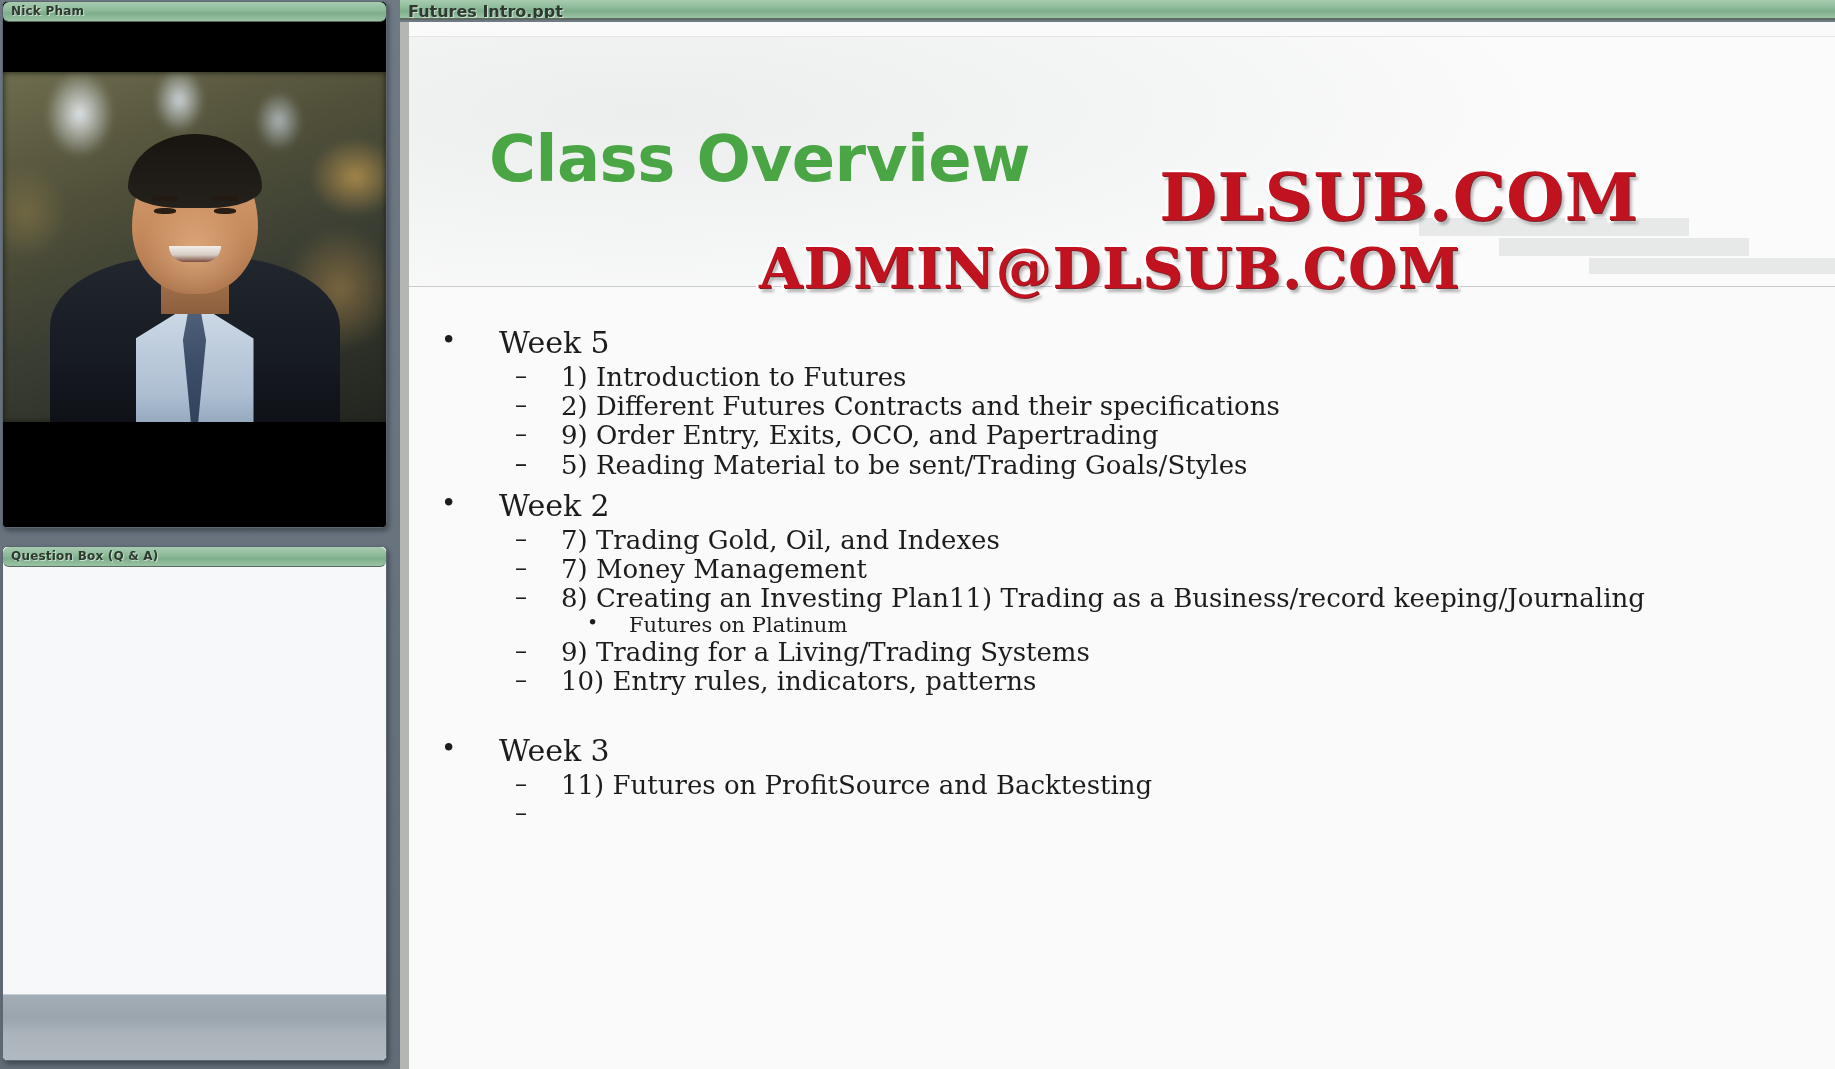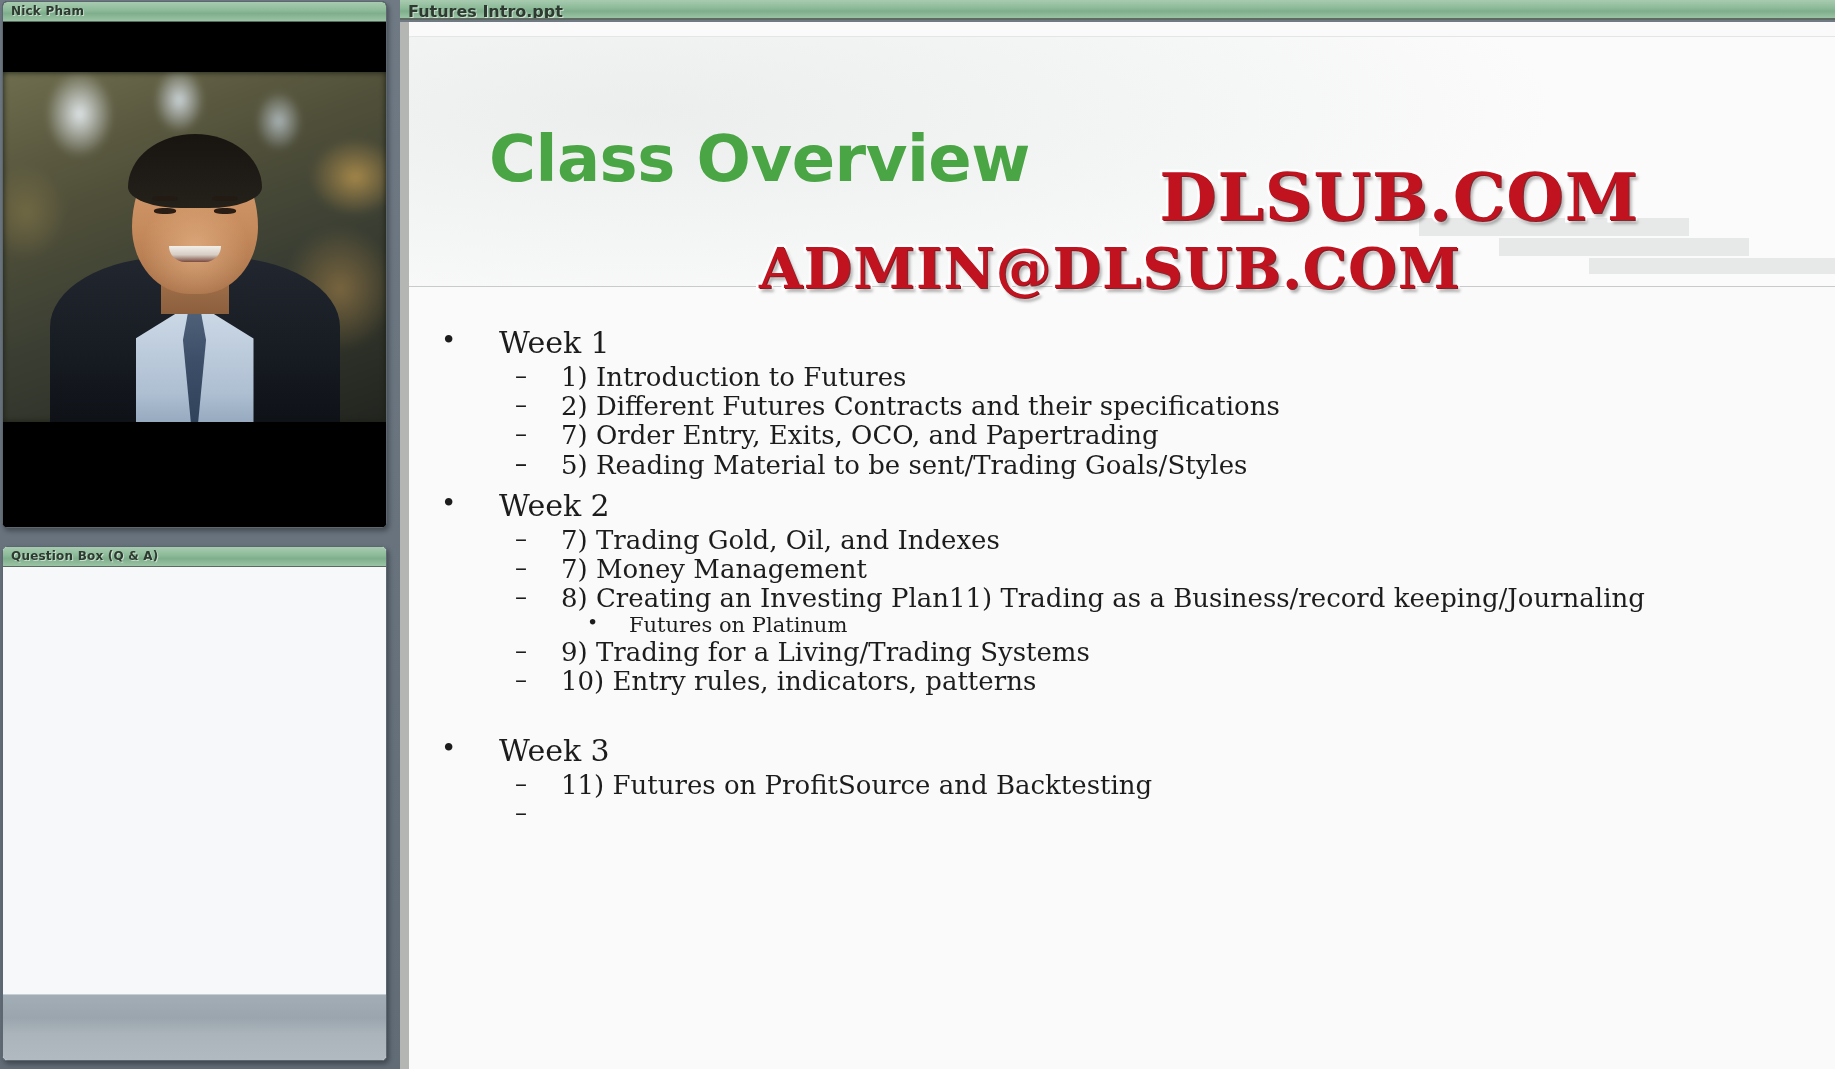--- a/index.html
+++ b/index.html
@@ -40,20 +40,21 @@
     overflow: hidden;
   }
   .panel-titlebar {
     position: relative;
     height: 20px;
     background: linear-gradient(180deg, #a8cbb0 0%, #8cba98 45%, #7fae8c 60%, #9ac4a5 100%);
     border-bottom: 1px solid #5b6a60;
     border-top-left-radius: 4px;
     border-top-right-radius: 4px;
     overflow: hidden;
+    border-radius: 6px;
   }
   .panel-titlebar .tb-label {
     position: absolute;
     left: 8px; top: 2px;
     font-size: 12px;
     font-weight: bold;
     color: #2d3a30;
     text-shadow: 1px 1px 0 rgba(255,255,255,.55);
     letter-spacing: .2px;
     white-space: nowrap;
@@ -417,33 +418,33 @@
 
         <div id="watermark">
           <div class="wm-line one">DLSUB.COM</div>
           <div class="wm-line two">ADMIN@DLSUB.COM</div>
         </div>
 
         <div id="slide-body">
 
           <div class="lvl1">
             <span class="bullet">•</span>
-            <span>Week 1</span>
+            <span>Week 5</span>
           </div>
           <div class="lvl2">
             <span class="dash">–</span>
             <span>1) Introduction to Futures</span>
           </div>
           <div class="lvl2">
             <span class="dash">–</span>
             <span>2) Different Futures Contracts and their specifications</span>
           </div>
           <div class="lvl2">
             <span class="dash">–</span>
-            <span>7) Order Entry, Exits, OCO, and Papertrading</span>
+            <span>9) Order Entry, Exits, OCO, and Papertrading</span>
           </div>
           <div class="lvl2">
             <span class="dash">–</span>
           </div>
           <div class="lvl2">
             <span class="dash">–</span>
             <span>5) Reading Material to be sent/Trading Goals/Styles</span>
           </div>
 
           <div class="lvl1">

